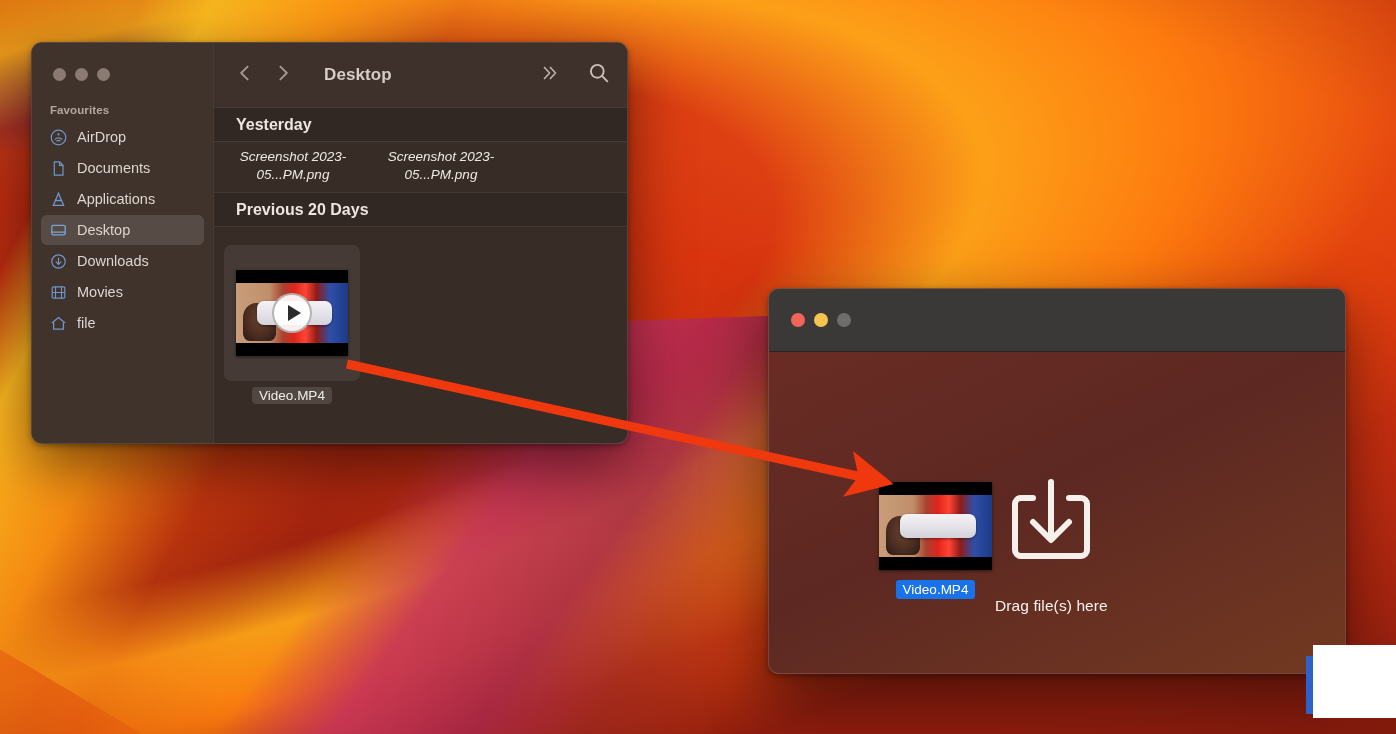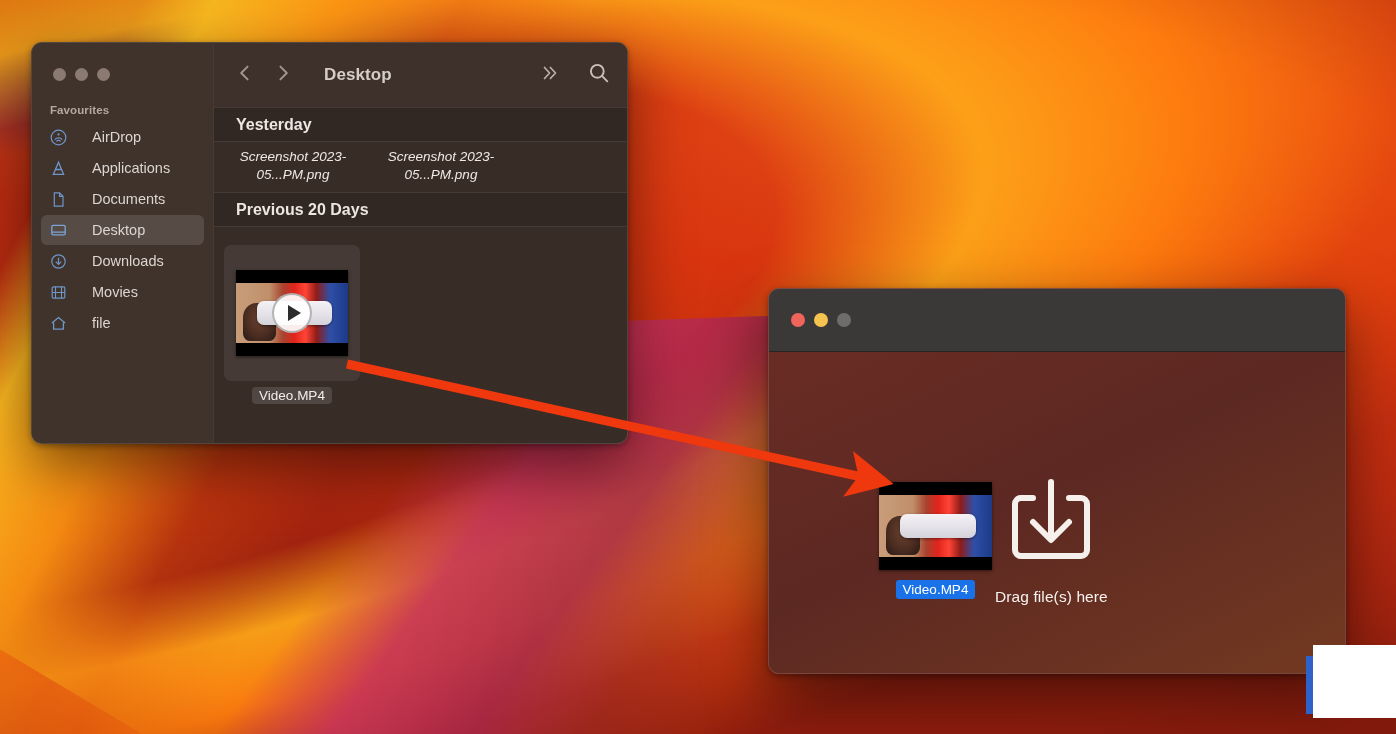--- a/index.html
+++ b/index.html
@@ -91,21 +91,21 @@
   .tl-inactive { background:#8a7a72; }
 
   .sb-section-title {
     color:#b3a8a1;
     font-size:11.5px;
     font-weight:700;
     letter-spacing:0.1px;
     padding:9px 0 5px 18px;
   }
   .sb-item {
-    display:flex; align-items:center; gap:25px;
+    display:flex; align-items:center; gap:10px;
     height:30px;
     margin:1px 9px;
     padding:0 9px;
     border-radius:6px;
     color:#ded6d1;
     font-size:14.5px;
   }
   .sb-item.selected { background:rgba(255,255,255,0.12); }
   .sb-icon { width:17px; height:17px; flex:0 0 17px; display:block; }
 
@@ -254,21 +254,21 @@
     font-size:13.5px;
     padding:2px 7px;
     border-radius:3px;
     font-weight:400;
   }
   #dropzone {
     position:absolute; left:226px; top:120px;
     display:flex; flex-direction:column; align-items:center;
   }
   #dropzone-label {
-    margin-top:16px;
+    margin-top:25px;
     color:#f7f2ef;
     font-size:15.5px;
     letter-spacing:0.1px;
   }
 
   
   #arrow-layer {
     position:absolute; inset:0;
     pointer-events:none;
   }
@@ -317,35 +317,35 @@
               <path d="M6.4 12.3a2.9 2.9 0 0 1 4.2 0" fill="none" stroke="#6f96c9" stroke-width="1.2"></path>
               <circle cx="8.5" cy="5.4" r="1.1" fill="#6f96c9"></circle>
             </svg>
         </span>
         <span>AirDrop</span>
       </div>
 
       <div class="sb-item">
         <span class="sb-icon">
           <svg viewBox="0 0 17 17" width="17" height="17">
+              <path d="M4.3 1.9 h5.3 l3.4 3.4 v9.8 h-8.7 z" fill="none" stroke="#6f96c9" stroke-width="1.2"></path>
+              <path d="M9.6 1.9 v3.4 h3.4" fill="none" stroke="#6f96c9" stroke-width="1.2"></path>
+            </svg>
+        </span>
+        <span>Documents</span>
+      </div>
+
+      <div class="sb-item">
+        <span class="sb-icon">
+          <svg viewBox="0 0 17 17" width="17" height="17">
               <path d="M8.5 2.2 L13.6 14.3 L3.4 14.3 Z" fill="none" stroke="#6f96c9" stroke-width="1.3"></path>
               <path d="M5.2 9.5 h6.6" stroke="#6f96c9" stroke-width="1.3"></path>
             </svg>
         </span>
         <span>Applications</span>
-      </div>
-
-      <div class="sb-item">
-        <span class="sb-icon">
-          <svg viewBox="0 0 17 17" width="17" height="17">
-              <path d="M4.3 1.9 h5.3 l3.4 3.4 v9.8 h-8.7 z" fill="none" stroke="#6f96c9" stroke-width="1.2"></path>
-              <path d="M9.6 1.9 v3.4 h3.4" fill="none" stroke="#6f96c9" stroke-width="1.2"></path>
-            </svg>
-        </span>
-        <span>Documents</span>
       </div>
 
       <div class="sb-item selected">
         <span class="sb-icon">
           <svg viewBox="0 0 17 17" width="17" height="17">
               <rect x="1.8" y="3.4" width="13.4" height="9.4" rx="1.4" fill="none" stroke="#7da4d4" stroke-width="1.3"></rect>
               <path d="M1.8 10.2 h13.4" stroke="#7da4d4" stroke-width="1.2"></path>
             </svg>
         </span>
         <span>Desktop</span>

